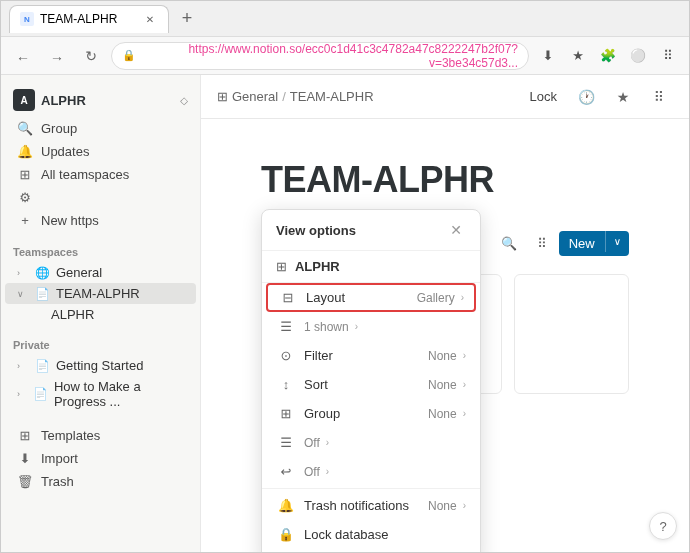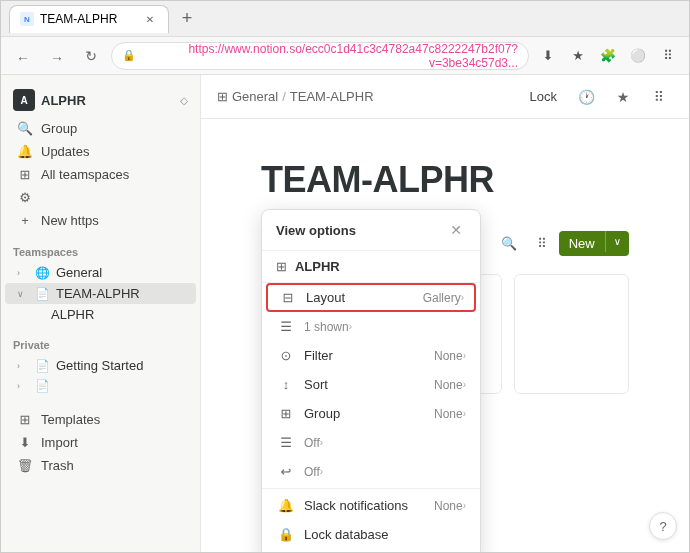--- a/index.html
+++ b/index.html
@@ -51,42 +51,42 @@
     .topbar-icon { width: 28px; height: 28px; display: flex; align-items: center; justify-content: center; color: #666; cursor: pointer; border-radius: 4px; font-size: 14px; }
 
     .page-area { flex: 1; padding: 40px 60px 20px; overflow-y: auto; position: relative; }
     .page-title { font-size: 36px; font-weight: 700; color: #2f3437; margin-bottom: 24px; letter-spacing: -0.5px; }
 
     .db-toolbar { display: flex; align-items: center; padding: 6px 0; gap: 8px; margin-bottom: 12px; }
     .db-view-btn { display: flex; align-items: center; gap: 4px; padding: 4px 8px; border-radius: 4px; cursor: pointer; font-size: 13px; color: #444; }
     .db-view-icon { font-size: 12px; }
     .db-toolbar-right { margin-left: auto; display: flex; align-items: center; gap: 4px; }
     .db-btn { padding: 4px 8px; font-size: 13px; color: #666; cursor: pointer; border-radius: 4px; }
-    .new-btn { display: flex; align-items: flex-start; background: #4d7c0f; color: #fff; border-radius: 4px; overflow: hidden; cursor: pointer; }
+    .new-btn { display: flex; align-items: flex-start; background: #0369a1; color: #fff; border-radius: 4px; overflow: hidden; cursor: pointer; }
     .new-btn-label { padding: 5px 10px; font-size: 13px; font-weight: 500; }
     .new-btn-caret { padding: 5px 8px; border-left: 1px solid rgba(255,255,255,0.3); font-size: 10px; }
 
     .gallery-area { display: grid; grid-template-columns: repeat(3, 1fr); gap: 12px; }
     .gallery-card { border: 1px solid #e8e8e8; border-radius: 6px; background: #fff; min-height: 120px; padding: 12px; cursor: pointer; }
     .card-title { font-size: 13px; color: #333; font-weight: 500; }
 
     
     .view-options-overlay { position: absolute; top: 90px; left: 60px; z-index: 100; }
     .view-options-panel { width: 220px; background: #fff; border: 1px solid #ddd; border-radius: 8px; box-shadow: 0 4px 20px rgba(0,0,0,0.15); overflow: hidden; }
     .view-options-header { display: flex; align-items: center; justify-content: space-between; padding: 10px 14px; border-bottom: 1px solid #f0f0f0; }
     .view-options-title { font-size: 13px; font-weight: 600; color: #333; }
     .view-options-close { color: #999; cursor: pointer; font-size: 14px; width: 20px; height: 20px; display: flex; align-items: center; justify-content: center; border-radius: 4px; }
     .view-options-name-row { display: flex; align-items: center; gap: 8px; padding: 8px 14px; border-bottom: 1px solid #f0f0f0; }
     .vo-icon { font-size: 13px; color: #666; }
     .vo-name { font-size: 13px; font-weight: 600; color: #333; }
     .vo-row { display: flex; align-items: center; padding: 7px 14px; cursor: pointer; position: relative; }
     .vo-row.highlighted { border: 2px solid #e03e3e; border-radius: 4px; margin: 0 4px; padding: 5px 10px; }
     .vo-row-icon { font-size: 13px; color: #666; width: 20px; text-align: center; margin-right: 8px; }
     .vo-row-label { font-size: 13px; color: #333; flex: 1; }
-    .vo-row-value { font-size: 12px; color: #888; }
+    .vo-row-value { font-size: 12px; color: #888; margin-right: 6px; }
     .vo-row-caret { font-size: 10px; color: #aaa; }
     .vo-divider { height: 1px; background: #f0f0f0; margin: 2px 0; }
 
     
     .help-btn { position: absolute; bottom: 12px; right: 12px; width: 28px; height: 28px; background: #fff; border: 1px solid #ddd; border-radius: 50%; display: flex; align-items: center; justify-content: center; font-size: 13px; color: #666; cursor: pointer; box-shadow: 0 1px 4px rgba(0,0,0,0.1); }
   </style>
 </head>
 <body>
 
 <div class="browser-frame">
@@ -170,20 +170,21 @@
       <div class="sidebar-section">Private</div>
 
       <div class="sidebar-tree-item">
         <span class="tree-caret">›</span>
         <span class="tree-icon">📄</span>
         <span class="tree-label">Getting Started</span>
       </div>
       <div class="sidebar-tree-item">
         <span class="tree-caret">›</span>
         <span class="tree-icon">📄</span>
+        <span class="tree-label">How to Make a Progress ...</span>
       </div>
 
       <div style="height:12px"></div>
 
       <div class="sidebar-item">
         <span class="sidebar-icon">⊞</span>
         <span class="sidebar-label">Templates</span>
       </div>
       <div class="sidebar-item">
         <span class="sidebar-icon">⬇</span>
@@ -287,21 +288,21 @@
               <span class="vo-row-caret">›</span>
             </div>
             <div class="vo-row">
               <span class="vo-row-icon">↩</span>
               <span class="vo-row-value">Off</span>
               <span class="vo-row-caret">›</span>
             </div>
             <div class="vo-divider"></div>
             <div class="vo-row">
               <span class="vo-row-icon">🔔</span>
-              <span class="vo-row-label">Slack notifications</span>
+              <span class="vo-row-label">Trash notifications</span>
               <span class="vo-row-value">None</span>
               <span class="vo-row-caret">›</span>
             </div>
             <div class="vo-row">
               <span class="vo-row-icon">🔒</span>
               <span class="vo-row-label">Lock database</span>
             </div>
             <div class="vo-row">
               
               

